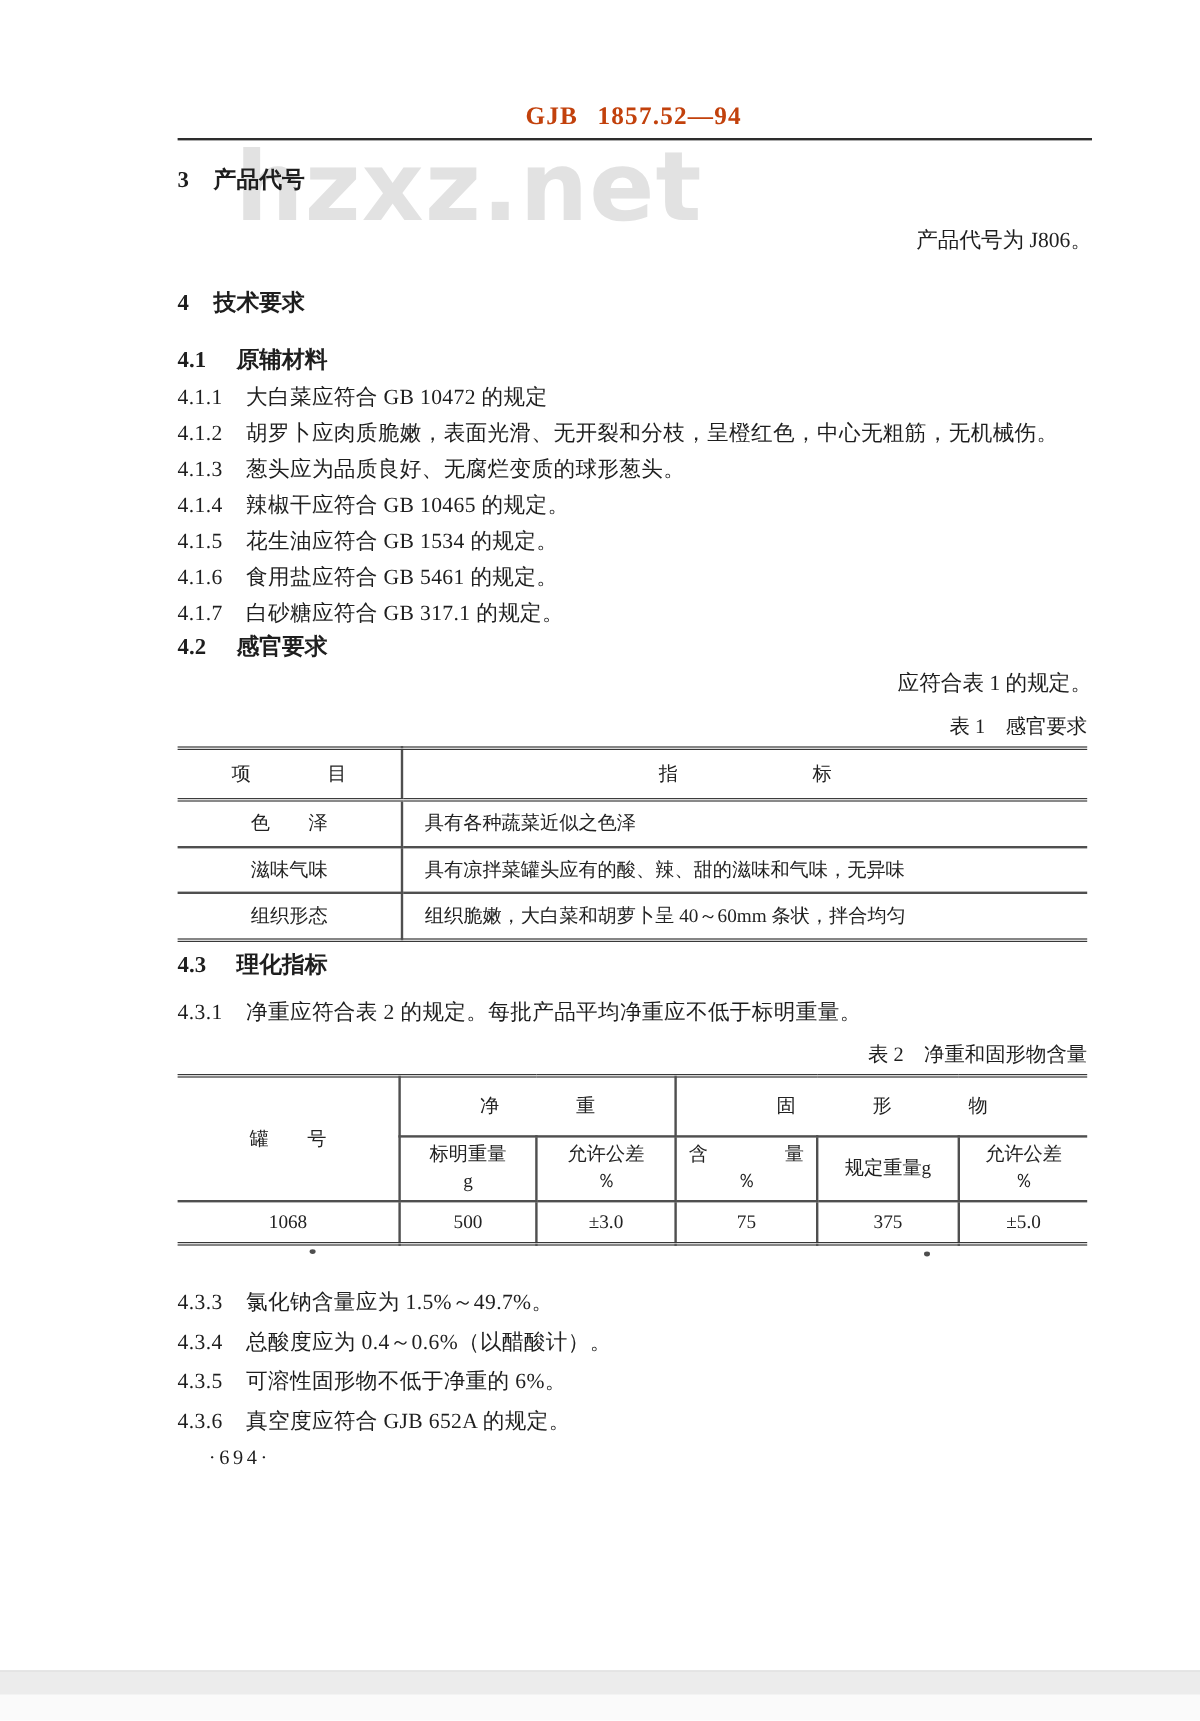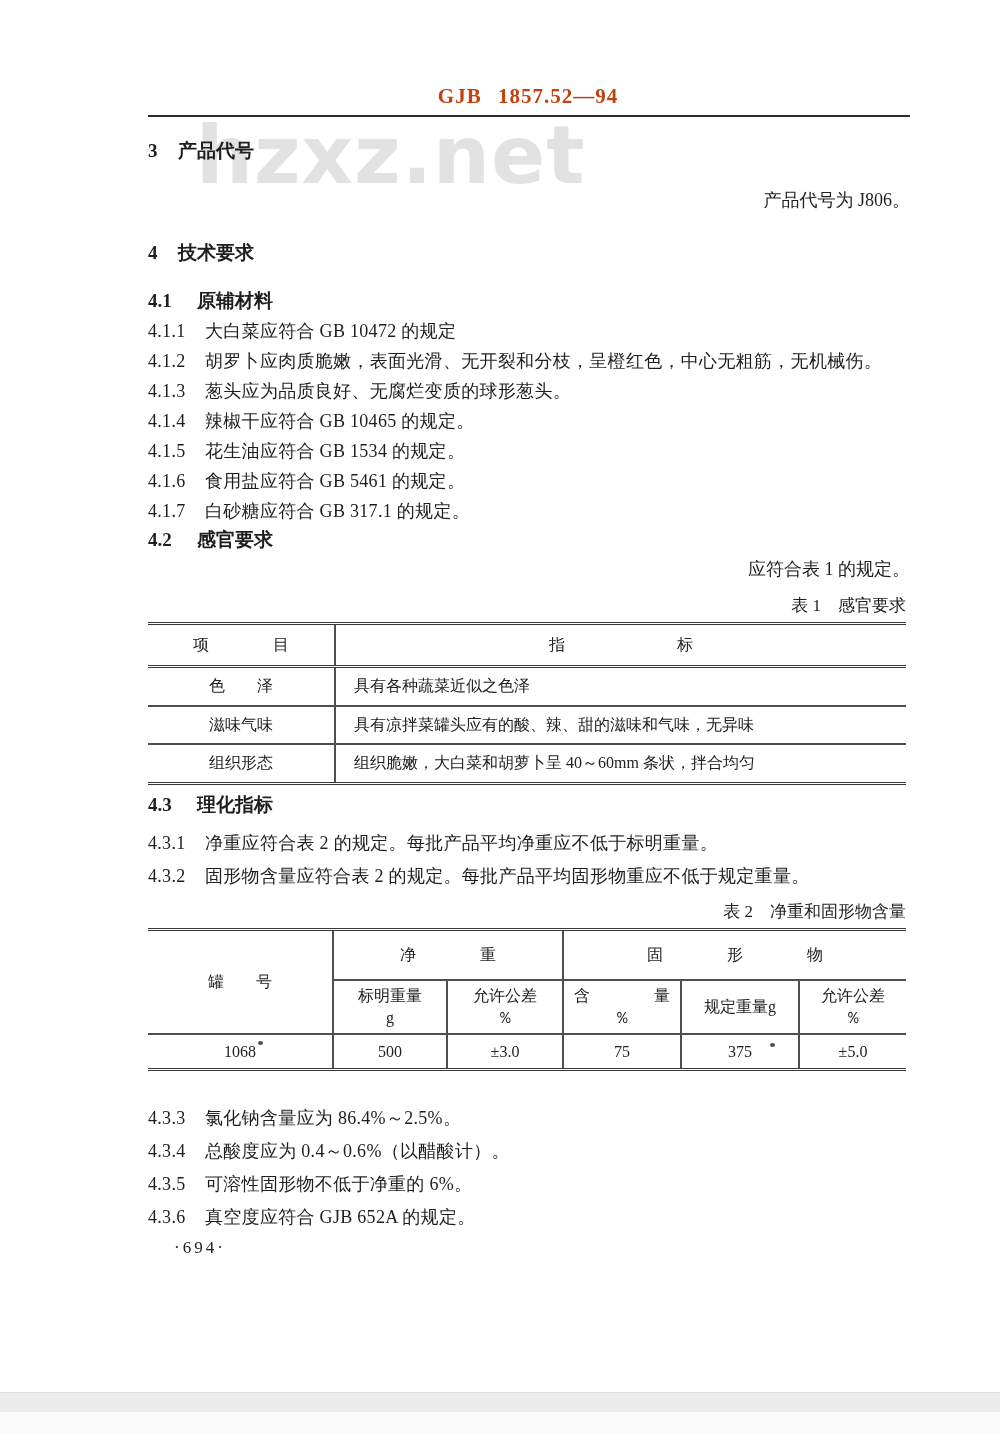--- a/index.html
+++ b/index.html
@@ -164,23 +164,20 @@
       </table>
 
     <div class="clause hcl mt-s43">
       <span class="cnum w2">4.3</span><span>理化指标</span>
     </div>
 
     <div class="items43a">
       <div class="clause item">
         <span class="cnum w3">4.3.1</span><span>净重应符合表 2 的规定。每批产品平均净重应不低于标明重量。</span>
       </div>
-      <div class="clause item">
-        <span class="cnum w3">4.3.2</span><span>固形物含量应符合表 2 的规定。每批产品平均固形物重应不低于规定重量。</span>
-      </div>
     </div>
 
     <div class="tbl-caption mt-cap2">表 2　净重和固形物含量</div>
 
     <table class="table2">
       <colgroup>
         <col style="width:185px">
           <col style="width:114px">
           <col style="width:116px">
         <col style="width:118px">
@@ -220,21 +217,21 @@
         <td>±3.0</td>
         <td>75</td>
         <td>375</td>
         <td>±5.0</td>
       </tr>
     </tbody>
       </table>
 
     <div class="items43b">
       <div class="clause item">
-        <span class="cnum w3">4.3.3</span><span>氯化钠含量应为 86.4%～2.5%。</span>
+        <span class="cnum w3">4.3.3</span><span>氯化钠含量应为 1.5%～49.7%。</span>
       </div>
       <div class="clause item">
         <span class="cnum w3">4.3.4</span><span>总酸度应为 0.4～0.6%（以醋酸计）。</span>
       </div>
       <div class="clause item">
         <span class="cnum w3">4.3.5</span><span>可溶性固形物不低于净重的 6%。</span>
       </div>
       <div class="clause item">
         <span class="cnum w3">4.3.6</span><span>真空度应符合 GJB 652A 的规定。</span>
       </div>

